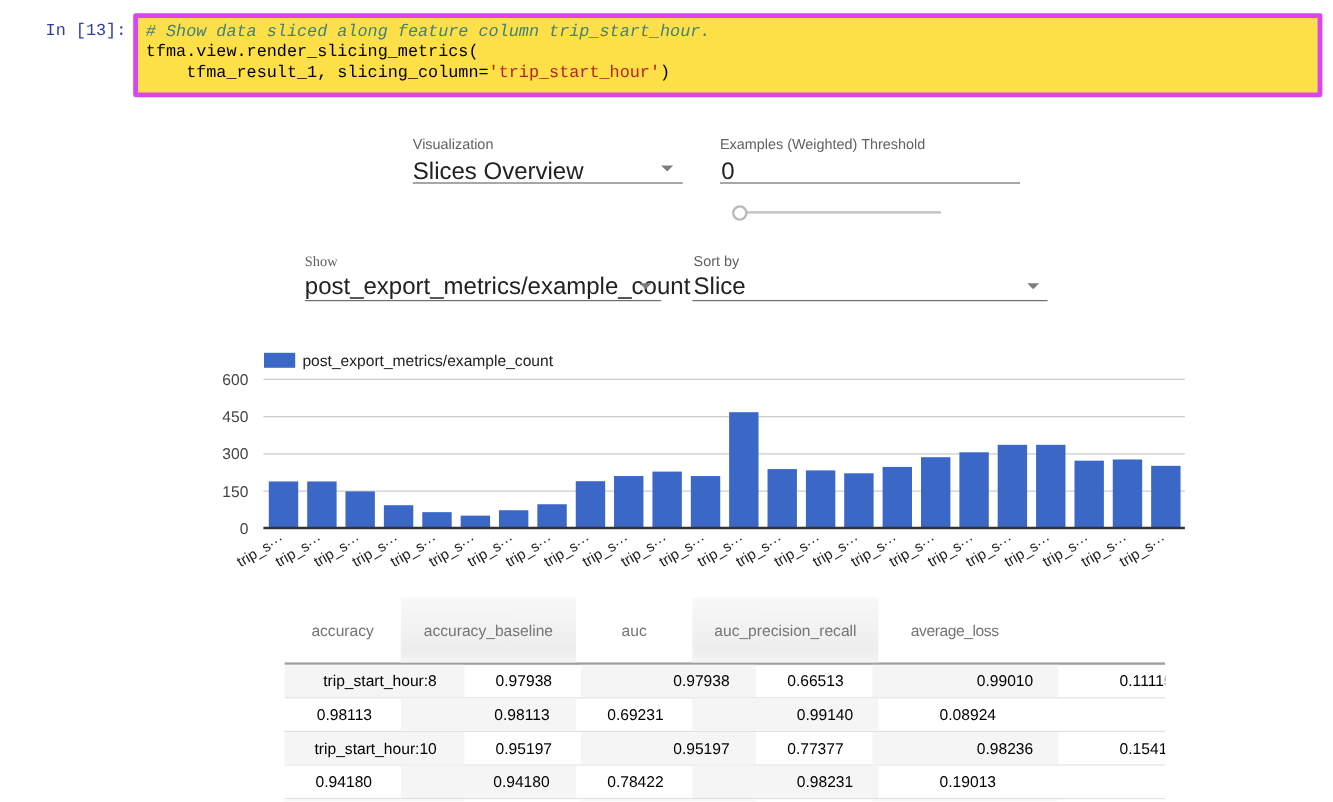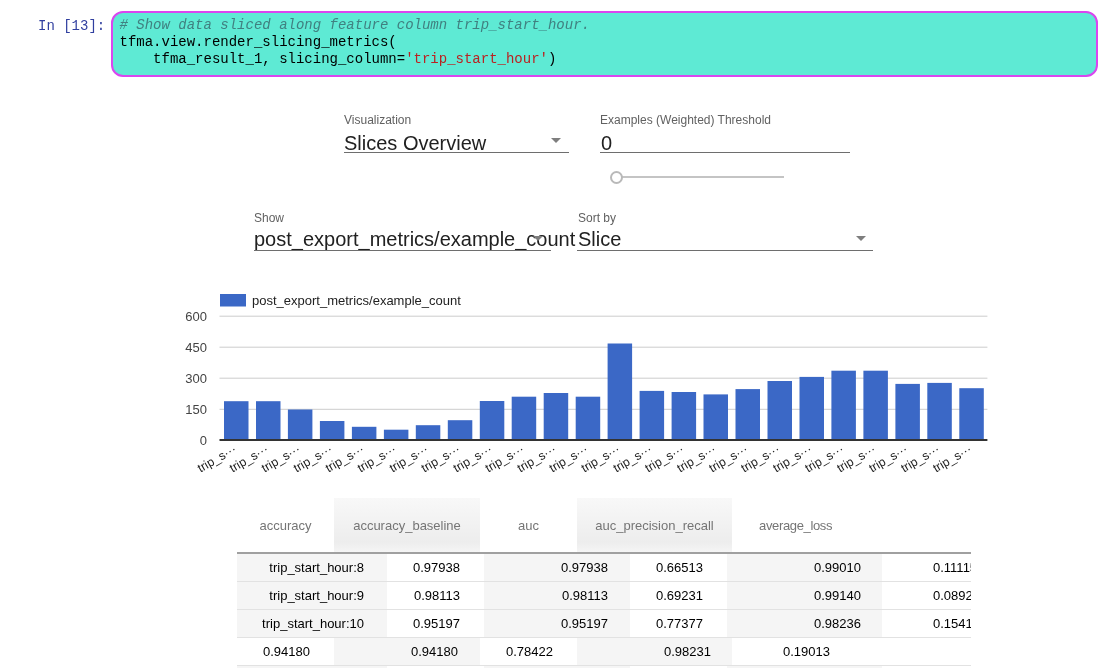--- a/index.html
+++ b/index.html
@@ -2,22 +2,22 @@
 <html><head>
 <meta charset="utf-8">
 <style>
   html,body{margin:0;padding:0;background:#fff;}
   #canvas{position:relative;width:1111px;height:668px;overflow:hidden;
           font-family:"Liberation Sans",sans-serif;}
   .abs{position:absolute;}
   .mono{font-family:"Liberation Mono",monospace;}
   
   #prompt{left:38px;top:17.5px;font-size:14px;color:#303F9F;}
-  #cell{left:111px;top:11px;width:983px;height:62px;background:#5eead4;
-        border:2px solid #d946ef;border-radius:12px;}
+  #cell{left:111px;top:11px;width:983px;height:62px;background:#fde047;
+        border:4px solid #d946ef;border-radius:2px;}
   #code{position:absolute;left:6.5px;top:4px;font-size:14px;line-height:17.2px;white-space:pre;color:#000;}
   .cm{color:#408080;font-style:italic;}
   .st{color:#BA2121;}
   
   .lbl{font-size:12px;color:#616161;text-align:center;}
   .val{font-size:20px;color:#212121;}
   .uline{height:1.4px;background:#6e6e6e;}
   .arrow{width:0;height:0;border-left:5.5px solid transparent;border-right:5.5px solid transparent;
          border-top:5.5px solid #7e7e7e;}
   
@@ -47,21 +47,21 @@
   <div class="abs arrow" style="left:550.9px;top:138.2px;"></div>
   <div class="abs uline" style="left:344px;top:152px;width:225px;"></div>
 
   <div class="abs lbl" style="left:600px;top:113px;">Examples (Weighted) Threshold</div>
   <div class="abs val" style="left:601px;top:131.5px;">0</div>
   <div class="abs uline" style="left:600px;top:152px;width:250px;"></div>
 
   <div class="abs" style="left:622px;top:176px;width:162px;height:2px;background:#c4c4c4;"></div>
   <div class="abs" style="left:610px;top:170.5px;width:9px;height:9px;border:2px solid #b9b9b9;border-radius:50%;background:#fff;"></div>
 
-  <div class="abs lbl" style="left:254px;top:211px;">Show</div>
+  <div class="abs lbl" style="left:254px;top:211px;font-family:Liberation Serif, serif;">Show</div>
   <div class="abs val" style="left:254px;top:228px;">post_export_metrics/example_count</div>
   <div class="abs arrow" style="left:532.6px;top:235.8px;"></div>
   <div class="abs uline" style="left:254px;top:250px;width:297px;"></div>
 
   <div class="abs lbl" style="left:578px;top:211px;">Sort by</div>
   <div class="abs val" style="left:578px;top:228px;">Slice</div>
   <div class="abs arrow" style="left:856px;top:235.8px;"></div>
   <div class="abs uline" style="left:577px;top:250px;width:296px;"></div>
 
   <svg class="abs" style="left:0;top:0;" width="1111" height="668">
@@ -153,21 +153,20 @@
     </div>
     <div class="trow drow">
       <div class="tc dcell g" style="width:150px;padding-right:23px;">trip_start_hour:8</div>
       <div class="tc dcell" style="width:97px;padding-right:24px;">0.97938</div>
       <div class="tc dcell g" style="width:146px;padding-right:22px;">0.97938</div>
       <div class="tc dcell" style="width:97px;padding-right:24px;">0.66513</div>
       <div class="tc dcell g" style="width:155px;padding-right:21px;">0.99010</div>
       <div class="tc dcell" style="width:147px;text-align:left;padding-left:51px;">0.11115</div>
     </div>
     <div class="trow drow">
-      <div class="tc dcell g" style="width:150px;padding-right:23px;">trip_start_hour:9</div>
       <div class="tc dcell" style="width:97px;padding-right:24px;">0.98113</div>
       <div class="tc dcell g" style="width:146px;padding-right:22px;">0.98113</div>
       <div class="tc dcell" style="width:97px;padding-right:24px;">0.69231</div>
       <div class="tc dcell g" style="width:155px;padding-right:21px;">0.99140</div>
       <div class="tc dcell" style="width:147px;text-align:left;padding-left:51px;">0.08924</div>
     </div>
     <div class="trow drow">
       <div class="tc dcell g" style="width:150px;padding-right:23px;">trip_start_hour:10</div>
       <div class="tc dcell" style="width:97px;padding-right:24px;">0.95197</div>
       <div class="tc dcell g" style="width:146px;padding-right:22px;">0.95197</div>

